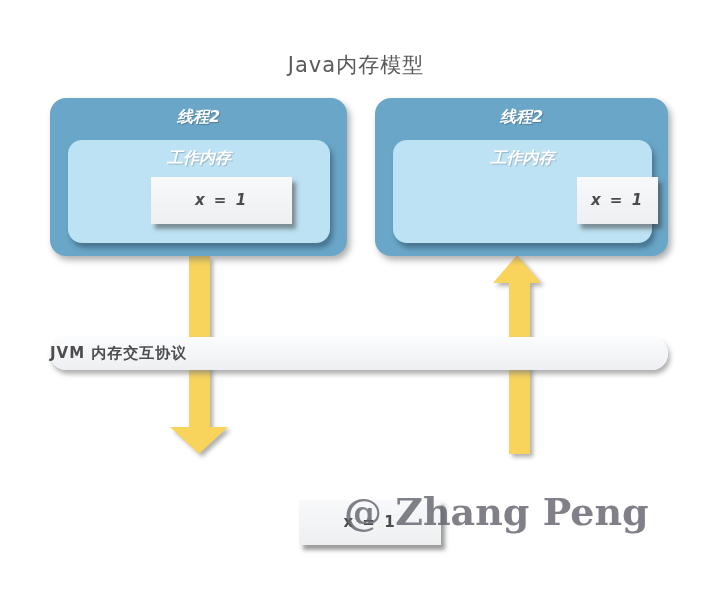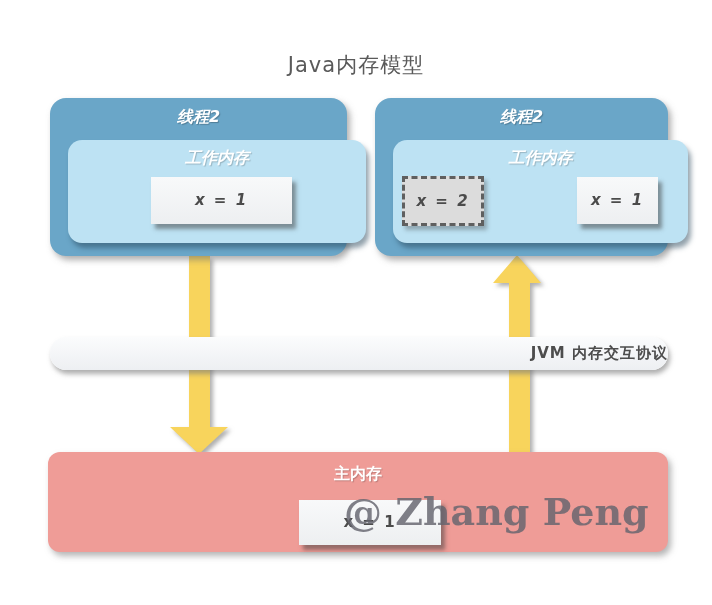--- a/index.html
+++ b/index.html
@@ -34,21 +34,20 @@
     text-align: center;
     color: #ffffff;
     font-weight: bold;
     font-size: 16px;
     text-shadow: 1px 1px 1px rgba(0,0,0,0.25);
   }
   .inner-box {
     background: #bde2f3;
     border-radius: 14px;
     box-shadow: 3px 5px 5px rgba(40,70,90,0.5);
-    padding-left: 36px;
   }
   .inner-title {
     width: 100%; top: 8px; left: 0;
     text-align: center;
     color: #ffffff;
     font-weight: bold;
     font-size: 16px;
     text-shadow: 1px 1px 1px rgba(0,0,0,0.2);
   }
 
@@ -100,21 +99,21 @@
     border-left: 20px solid #f8d45c;
   }
 
   
   #protocol-bar {
     left: 50px; top: 337px; width: 618px; height: 33px;
     background: linear-gradient(180deg, #fbfcfd 0%, #edeff2 100%);
     border-radius: 16px;
     box-shadow: 2px 4px 5px rgba(120,120,120,0.6);
     z-index: 3;
-    text-align: right;
+    text-align: left;
     line-height: 33px;
     font-weight: bold;
     font-size: 15px;
     color: #4d4d4d;
     letter-spacing: 1px;
   }
 
   
   #main-memory {
     left: 48px; top: 452px; width: 620px; height: 100px;
@@ -160,21 +159,20 @@
     <div class="abs inner-box" style="left:18px; top:42px; width:262px; height:103px;">
       <div class="abs inner-title">工作内存</div>
       <div class="abs cell lh47" style="left:59px; top:37px; width:141px; height:47px;">x = 1</div>
     </div>
   </div>
 
   <div class="abs thread-box" style="left:375px; top:98px; width:293px; height:158px;">
     <div class="abs thread-title">线程2</div>
     <div class="abs inner-box" style="left:18px; top:42px; width:259px; height:103px;">
       <div class="abs inner-title">工作内存</div>
-      <div class="abs cell-dashed" style="left:9px; top:36px; width:82px; height:50px; line-height:44px;">x = 2</div>
       <div class="abs cell lh47" style="left:160px; top:37px; width:81px; height:47px;">x = 1</div>
     </div>
   </div>
 
   <div class="abs arrow-wrap" style="left:490px; top:186px; width:61px; height:30px;">
     <div class="arrow-part" style="left:0; top:9px; width:41px; height:13px;"></div>
     <div class="head-right" style="left:41px; top:0;"></div>
   </div>
 
   <div class="abs arrow-wrap" style="left:170px; top:256px; width:58px; height:198px;">
@@ -182,20 +180,17 @@
     <div class="head-down" style="left:0; top:171px;"></div>
   </div>
 
   <div class="abs arrow-wrap" style="left:493px; top:255px; width:48px; height:199px;">
     <div class="head-up" style="left:0; top:0;"></div>
     <div class="arrow-part" style="left:16px; top:27px; width:21px; height:172px;"></div>
   </div>
 
   <div id="protocol-bar" class="abs">JVM 内存交互协议</div>
 
-  <div id="main-memory" class="abs">
-    <div id="main-memory-title" class="abs">主内存</div>
-  </div>
   <div id="main-memory-cell" class="abs cell">x = 1</div>
 
   <div id="watermark" class="abs">@ Zhang Peng</div>
 
 </div>
 
 </body></html>

